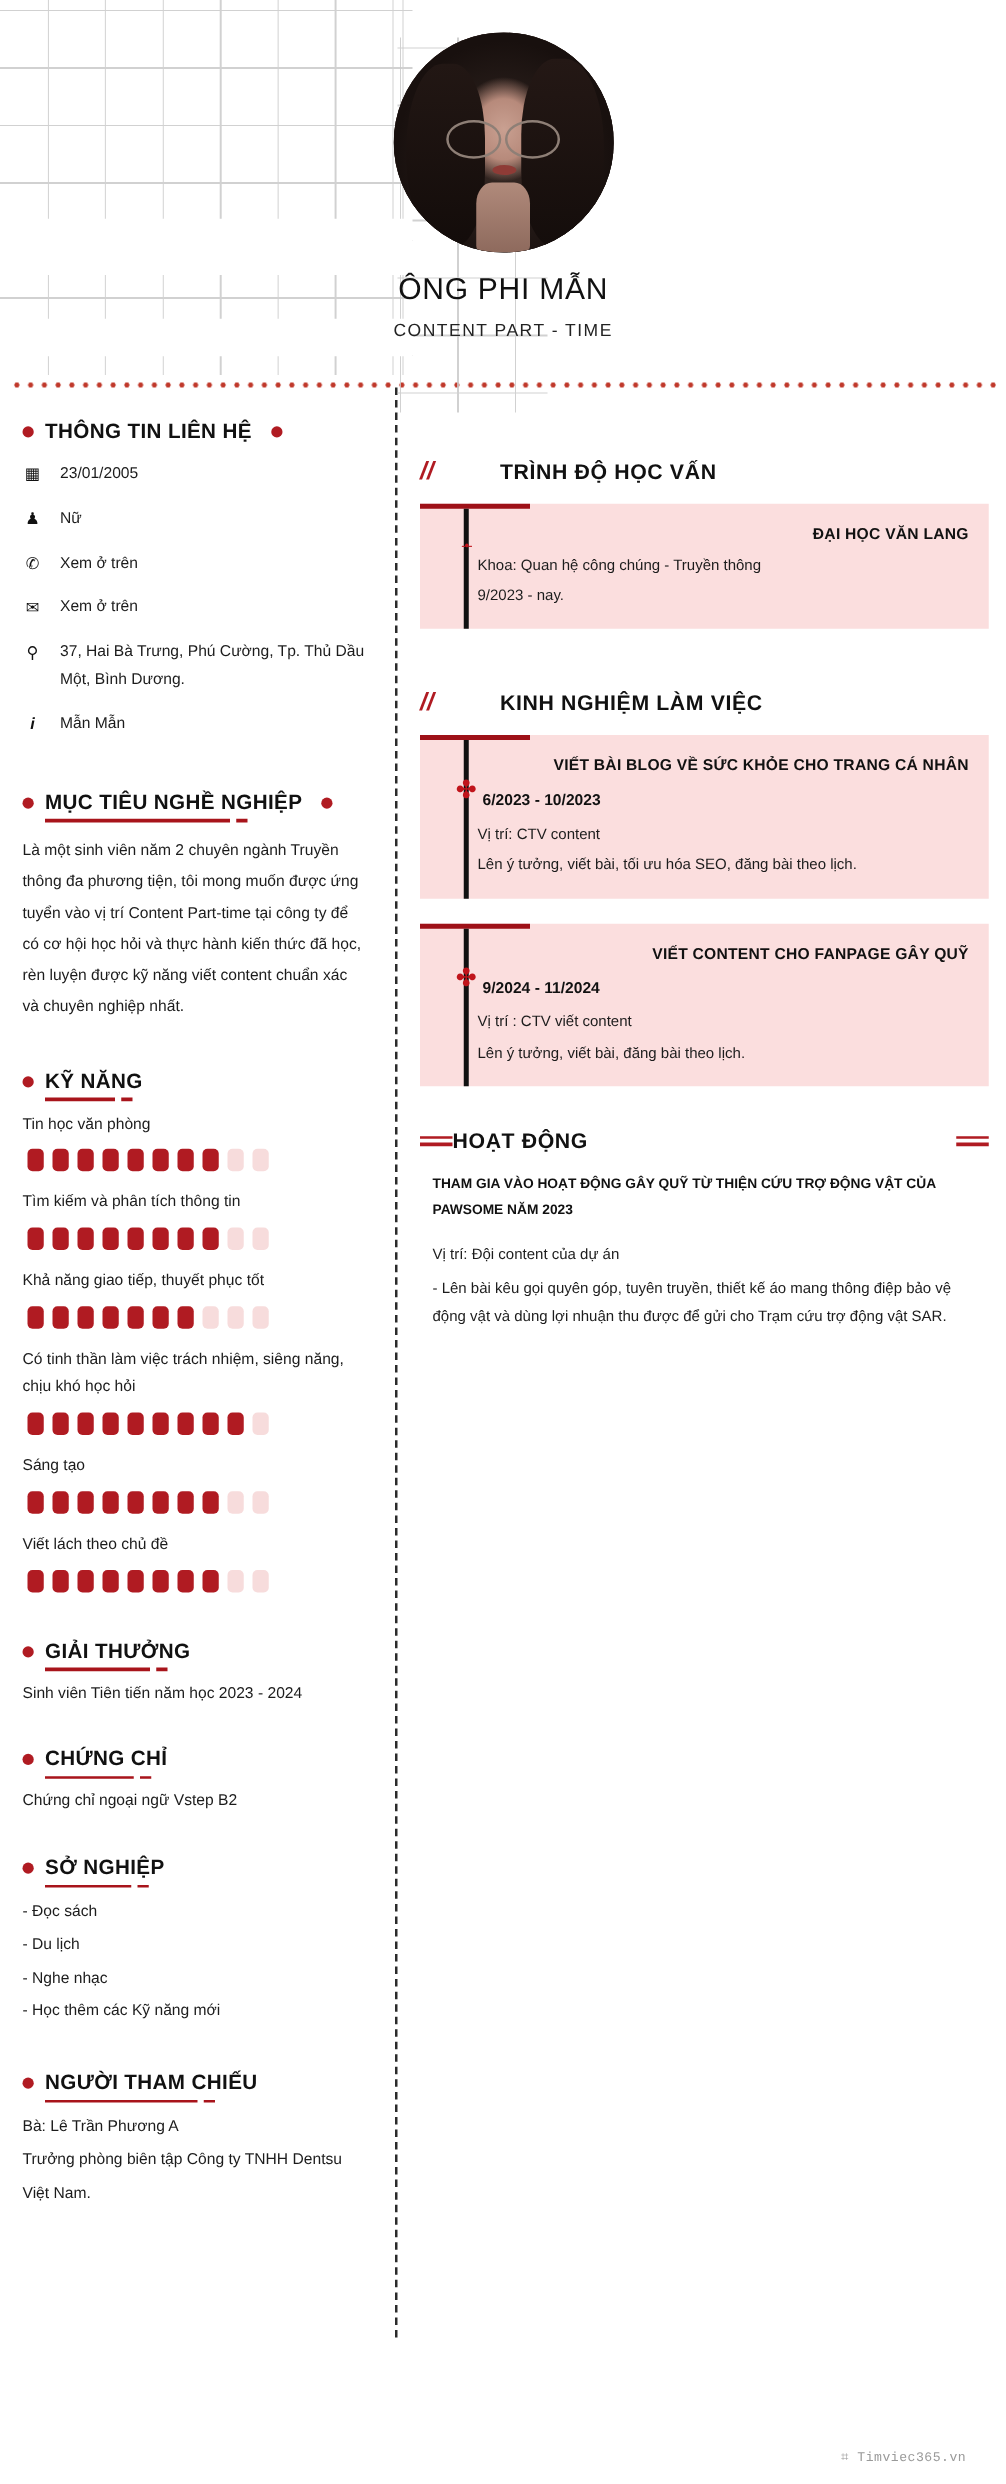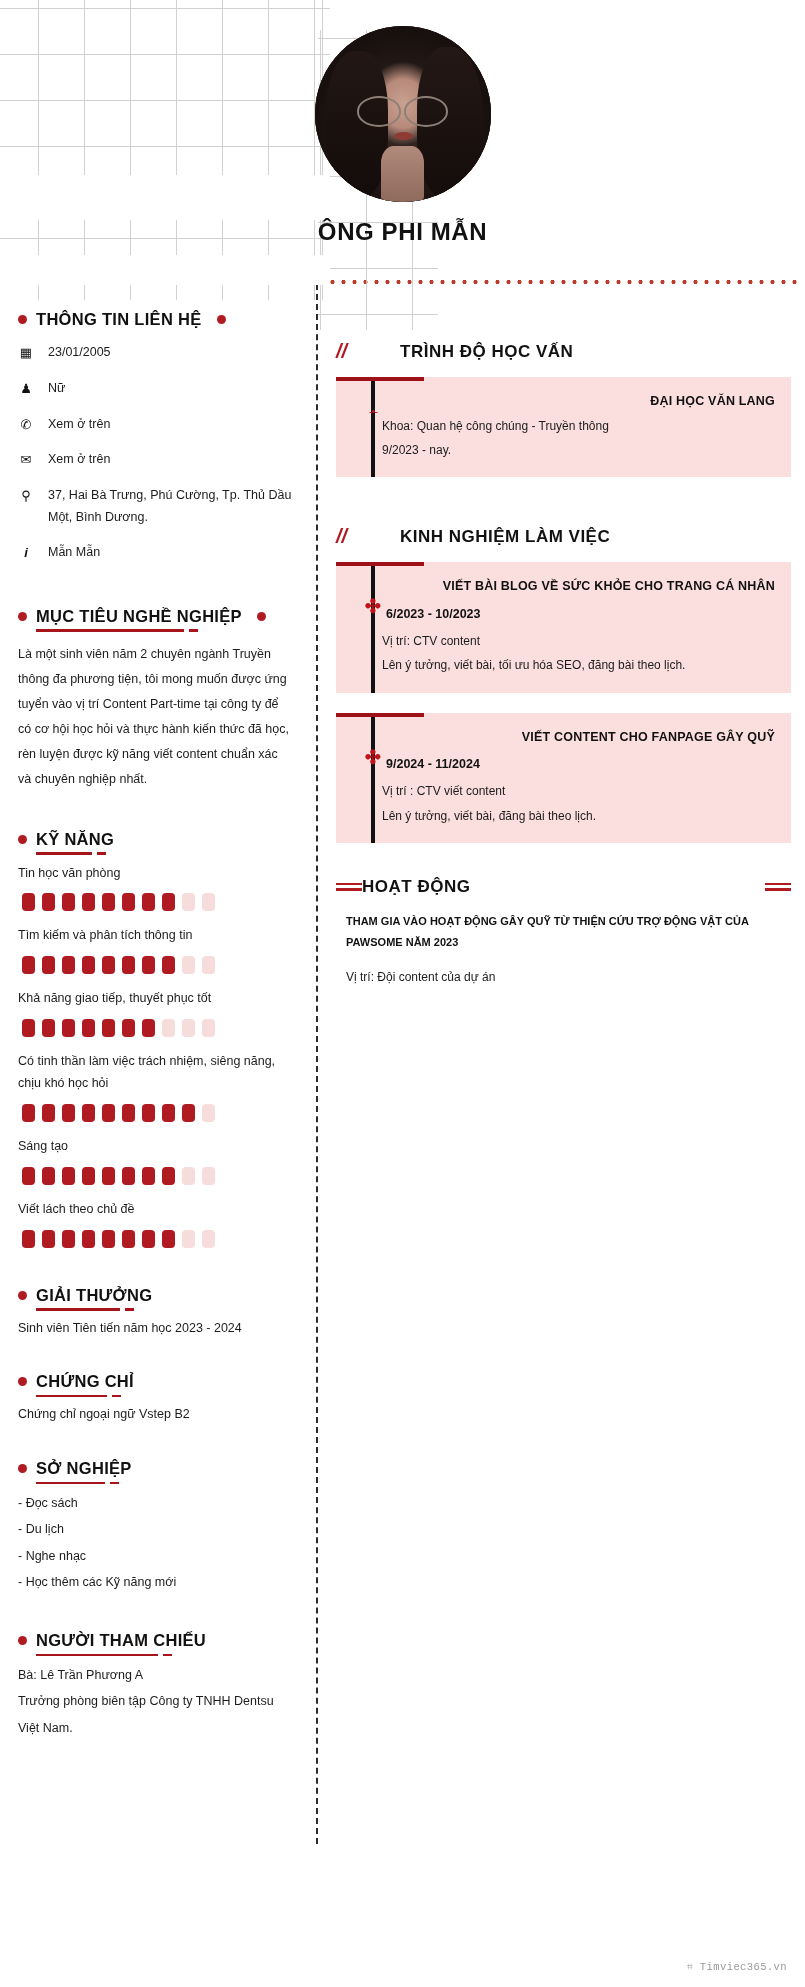--- a/index.html
+++ b/index.html
@@ -63,21 +63,21 @@
     background:linear-gradient(180deg,#b08a7b,#8e6a5d); border-radius:30% 30% 10% 10%; }
   .avatar .glass{ position:absolute; left:24%; top:40%; width:52%; height:15%; }
   .avatar .glass:before,.avatar .glass:after{
     content:""; position:absolute; top:0; width:44%; height:100%;
     border:2px solid #8e7f76; border-radius:50%; }
   .avatar .glass:before{ left:0; } .avatar .glass:after{ right:0; }
   .avatar .lips{ position:absolute; left:45%; top:60%; width:11%; height:4.5%;
     background:#8e3b36; border-radius:50%; }
 
   .name{
-    text-align:center; font-size:24px; font-weight:bold; letter-spacing:.6px;
+    text-align:center; font-size:24px; font-weight:normal; letter-spacing:.6px;
     margin-top:16px; color:#111;
   }
   .role{
     text-align:center; font-size:14px; letter-spacing:1.2px; color:#222;
     margin-top:10px; font-weight:400;
   }
   .dotted-rule{
     margin-top:34px; height:4px;
     background-image:radial-gradient(circle, #c0392b 0 1.9px, transparent 2.2px);
     background-size:11px 4px; background-repeat:repeat-x;
@@ -143,21 +143,21 @@
   }
   .card .ctitle{ font-size:12.5px; font-weight:bold; color:#111; line-height:1.75; letter-spacing:.2px;text-align:right; }
   .card .cdate{ font-size:12.5px; font-weight:bold; color:#111; margin-top:9px; padding-left:4px; }
   .card .cbody{ font-size:12px; line-height:1.85; color:#1c1c1c; margin-top:9px; }
 
   .act-block{ padding:0 6px 0 10px; }
   .act-title{ font-size:11px; font-weight:bold; line-height:1.95; color:#111; margin-top:14px; }
   .act-body{ font-size:12px; line-height:1.95; color:#1c1c1c; margin-top:12px; }
 
   .footer{
-    position:absolute; right:18px; bottom:14px;
+    position:absolute; right:32px; bottom:14px;
     font-size:10.5px; color:#9a9a9a; letter-spacing:.4px;
     font-family:"Liberation Mono", monospace;
   }
 </style>
 </head>
 <body>
 
 <div class="page">
 
   <div class="grid-deco"></div>
@@ -168,20 +168,21 @@
   <div class="header">
     <div class="avatar">
       <div class="ph"></div>
       <div class="hairL"></div>
       <div class="hairR"></div>
       <div class="neck"></div>
       <div class="glass"></div>
       <div class="lips"></div>
     </div>
     <div class="name">ÔNG PHI MẪN</div>
+    <div class="role">CONTENT PART - TIME</div>
   </div>
   <div style="padding:0 8px;">
     <div class="dotted-rule"></div>
   </div>
 
   <div class="cols">
 
     <div class="left">
 
       <div class="lh">
@@ -402,18 +403,19 @@
         </span>
         <span class="rtitle" style="padding-right:0;">HOẠT ĐỘNG</span>
         <span class="eqR">
           <span class="eq"></span>
             <span class="eq"></span>
         </span>
       </div>
       <div class="act-block">
         <div class="act-title">THAM GIA VÀO HOẠT ĐỘNG GÂY QUỸ TỪ THIỆN CỨU TRỢ ĐỘNG VẬT CỦA PAWSOME NĂM 2023</div>
         <div class="act-body">Vị trí: Đội content của dự án</div>
+        <div class="act-body" style="margin-top:4px;">- Lên bài kêu gọi quyên góp, tuyên truyền, thiết kế áo mang thông điệp bảo vệ động vật và dùng lợi nhuận thu được để gửi cho Trạm cứu trợ động vật SAR.</div>
       </div>
     </div>
   </div>
 
   <div class="footer">⌗ Timviec365.vn</div>
 </div>
 
 </body></html>

